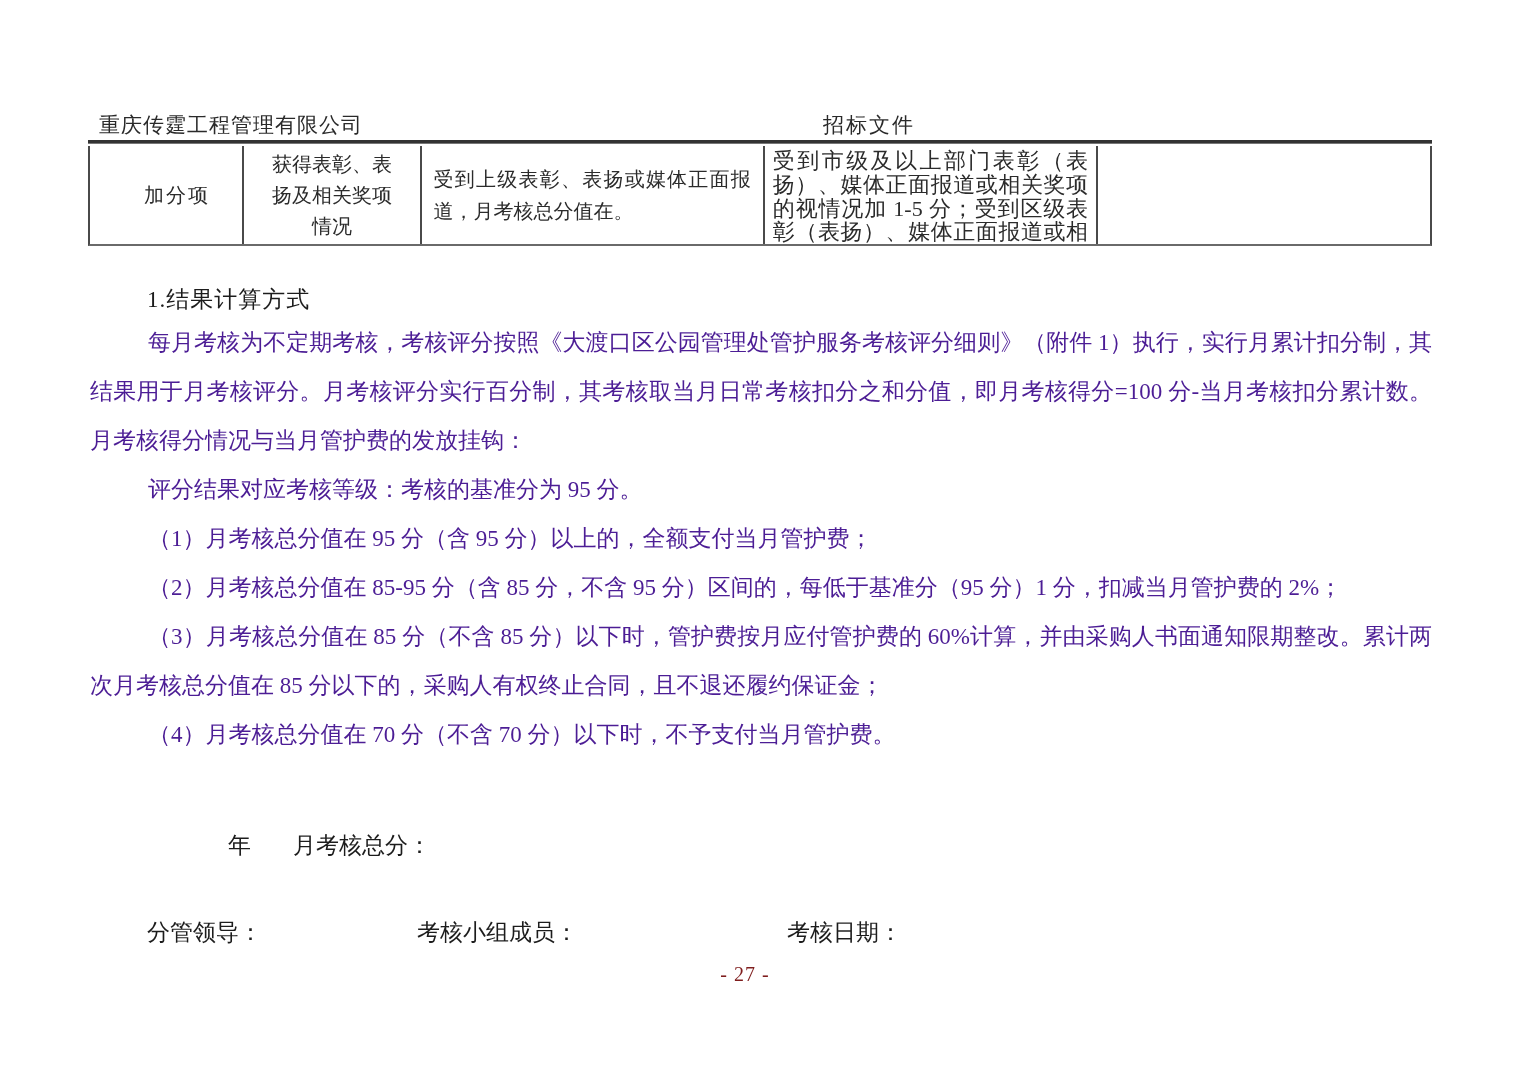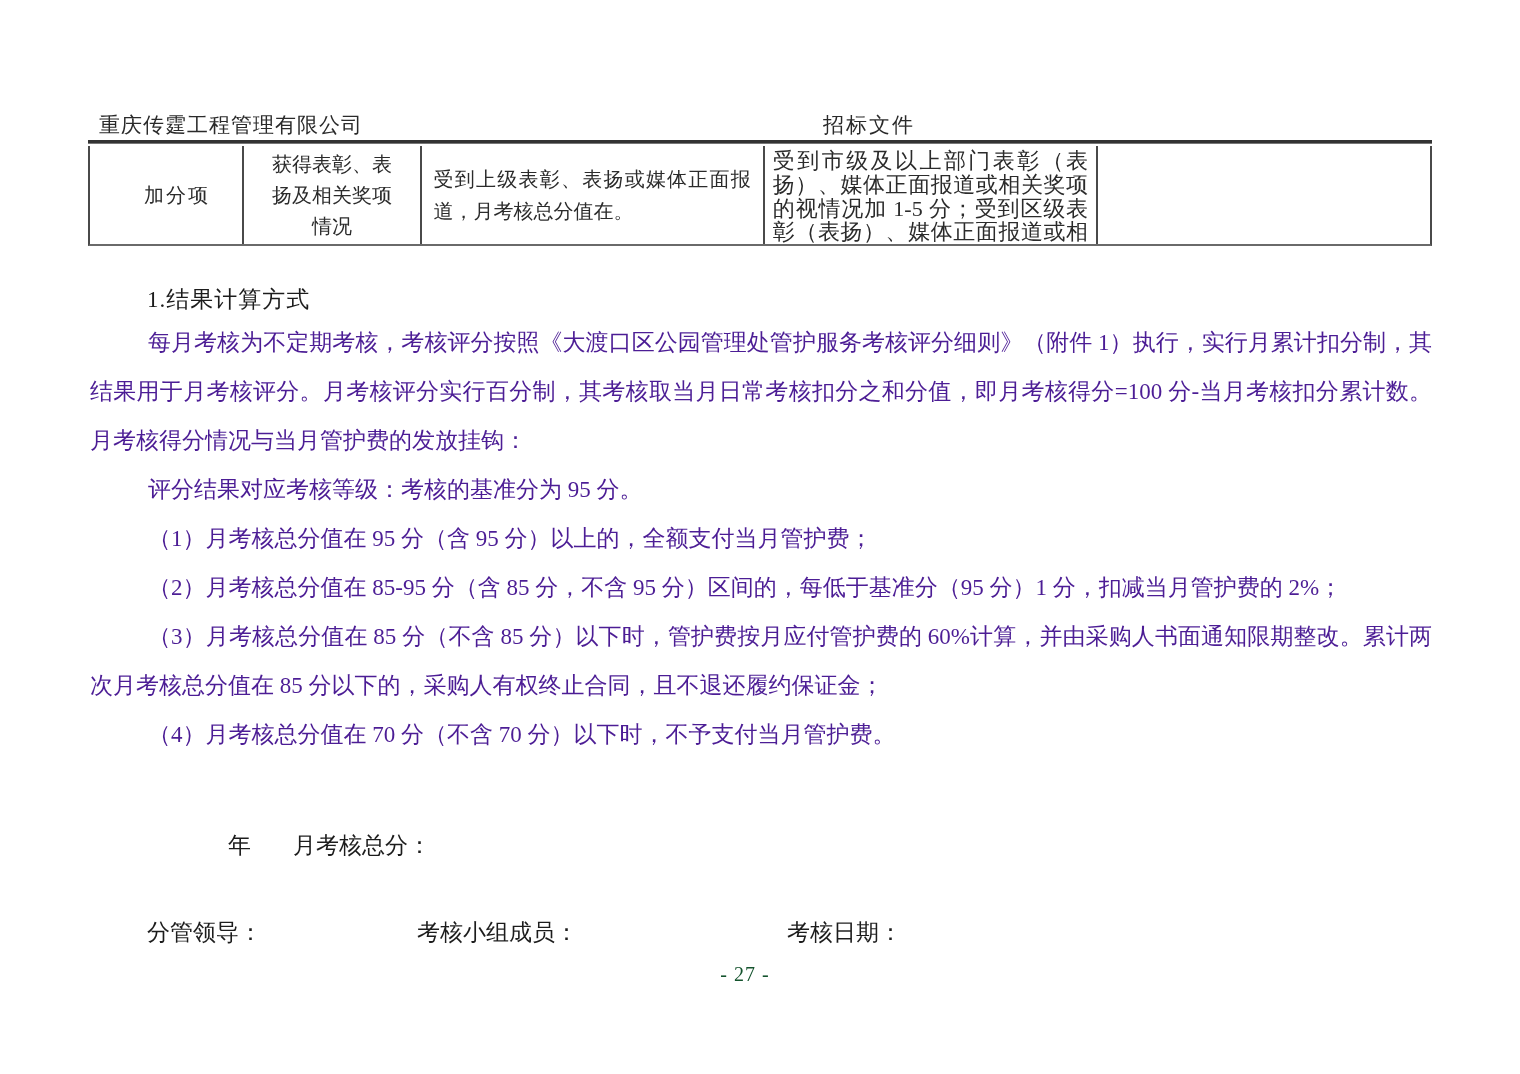--- a/index.html
+++ b/index.html
@@ -58,21 +58,21 @@
 
   
   .score-line { position: absolute; top: 830px; left: 228px; font-size: 23px; white-space: nowrap; }
   .score-line .gap { display: inline-block; width: 42px; }
   .sig-leader { position: absolute; top: 917px; left: 147px; font-size: 23px; white-space: nowrap; }
   .sig-team   { position: absolute; top: 917px; left: 417px; font-size: 23px; white-space: nowrap; }
   .sig-date   { position: absolute; top: 917px; left: 787px; font-size: 23px; white-space: nowrap; }
 
   .page-number {
     position: absolute; top: 963px; left: 0; width: 1490px;
-    text-align: center; font-size: 20px; color: #14532d; letter-spacing: 1px;
+    text-align: center; font-size: 20px; color: #7f1d1d; letter-spacing: 1px;
   }
 </style>
 </head>
 <body>
 
 <div class="page">
 
   <div class="header-company">重庆传霆工程管理有限公司</div>
   <div class="header-doctitle">招标文件</div>
   <div class="header-rule"></div>

